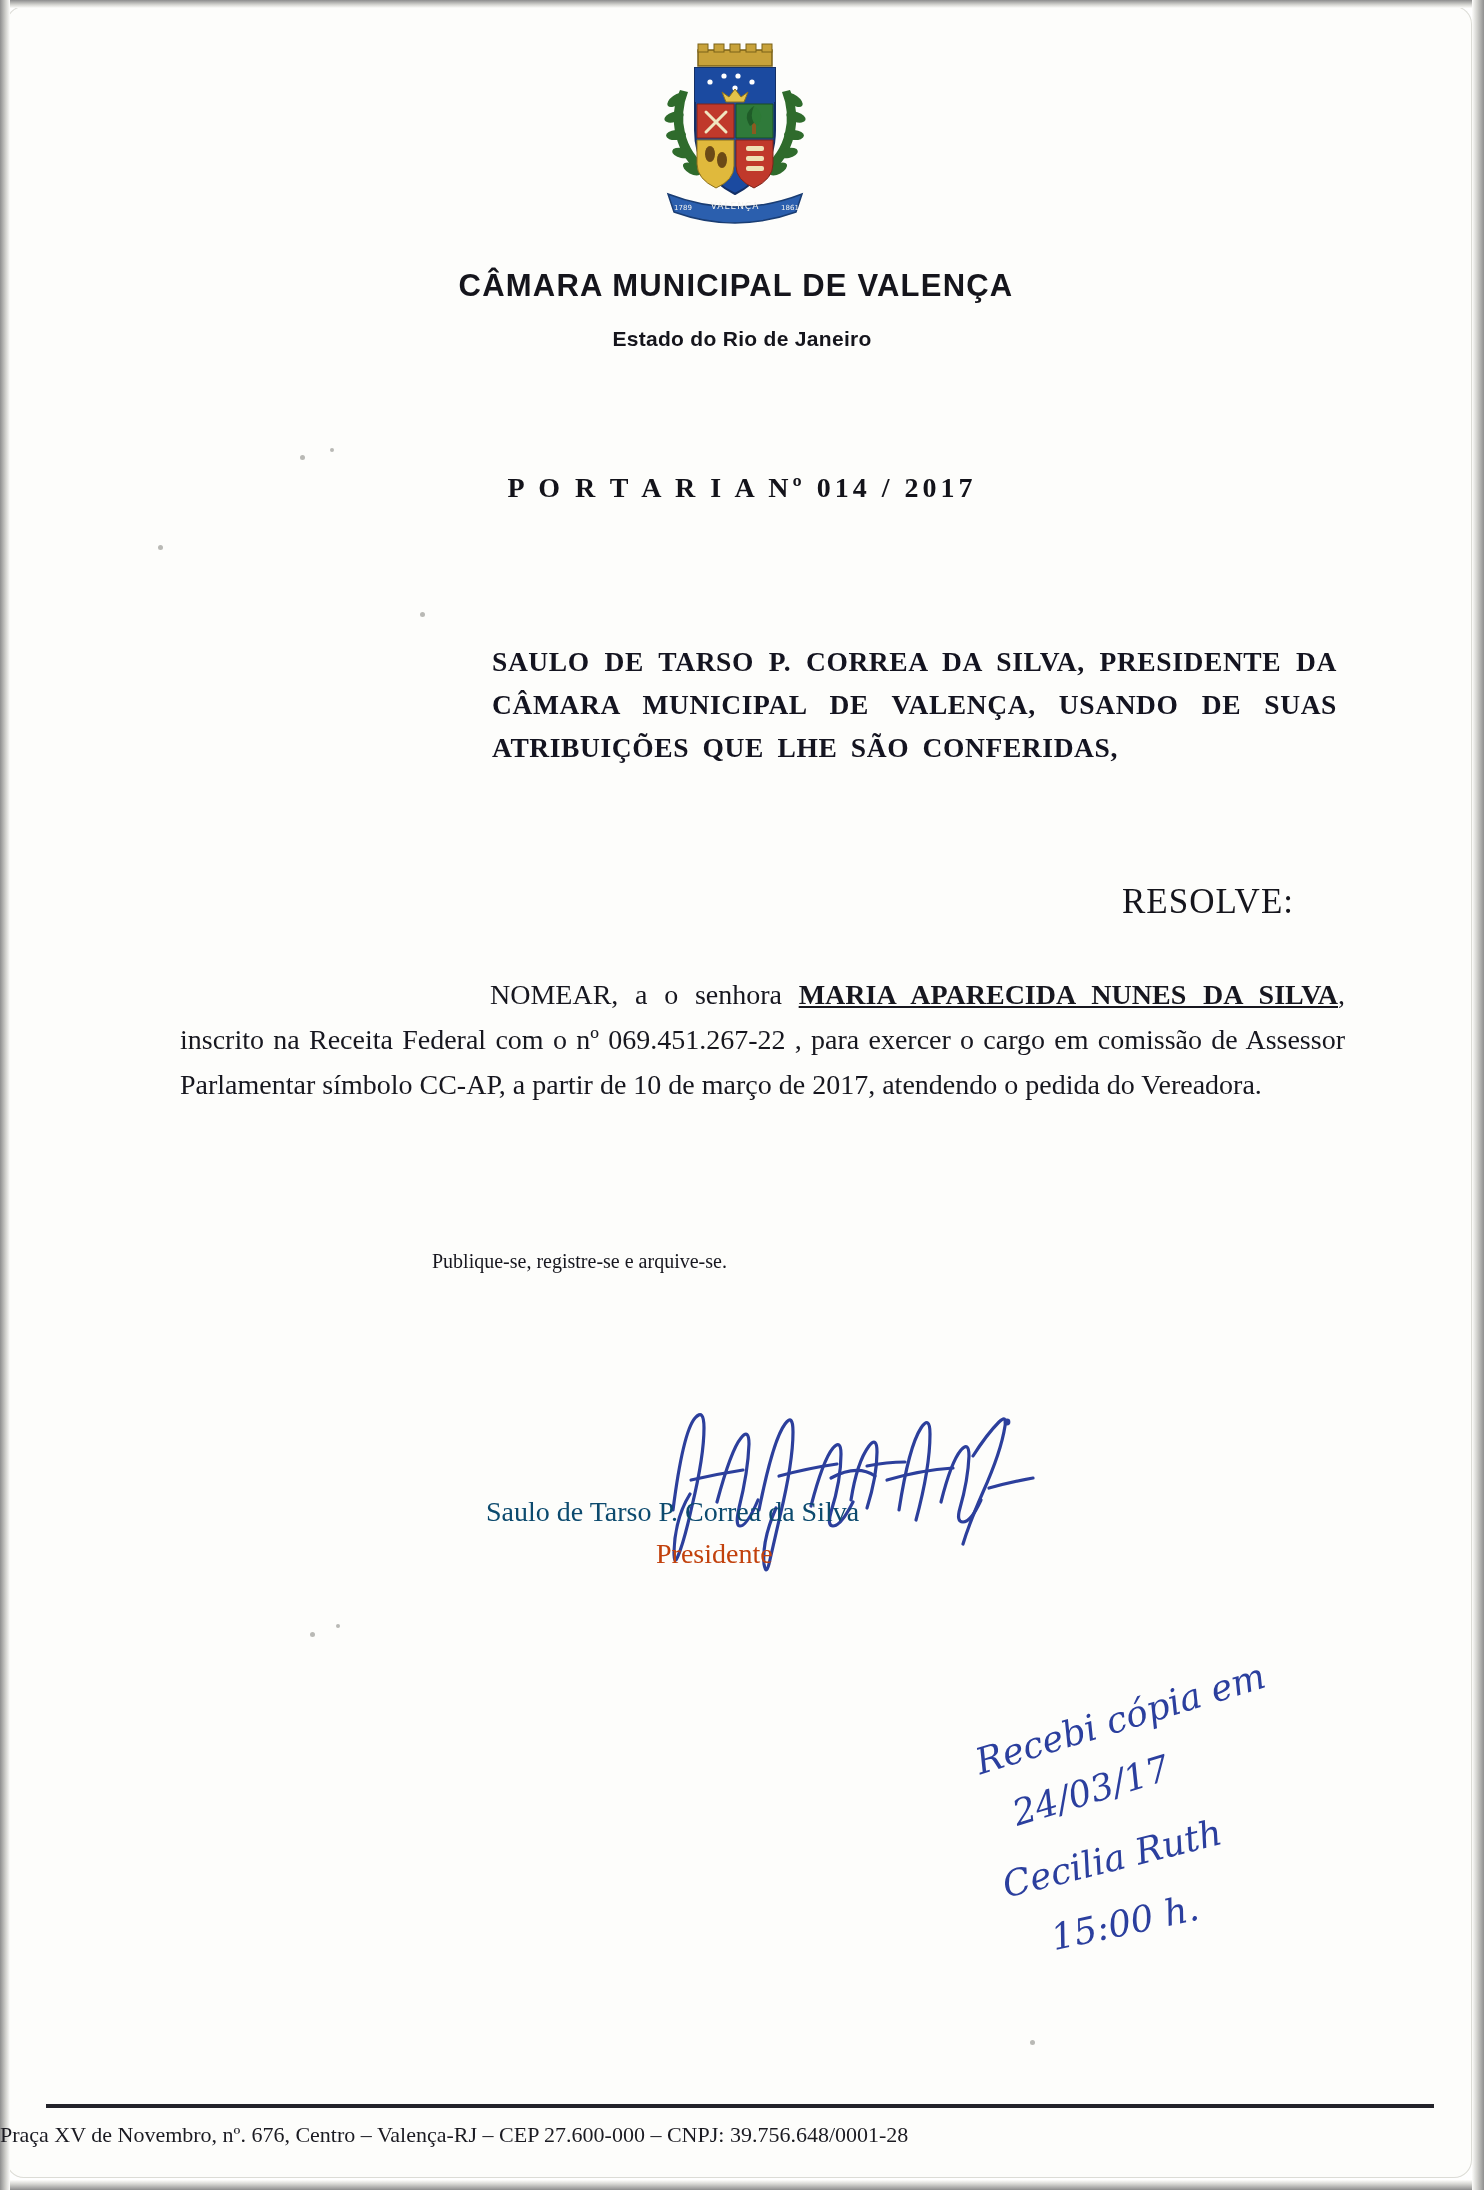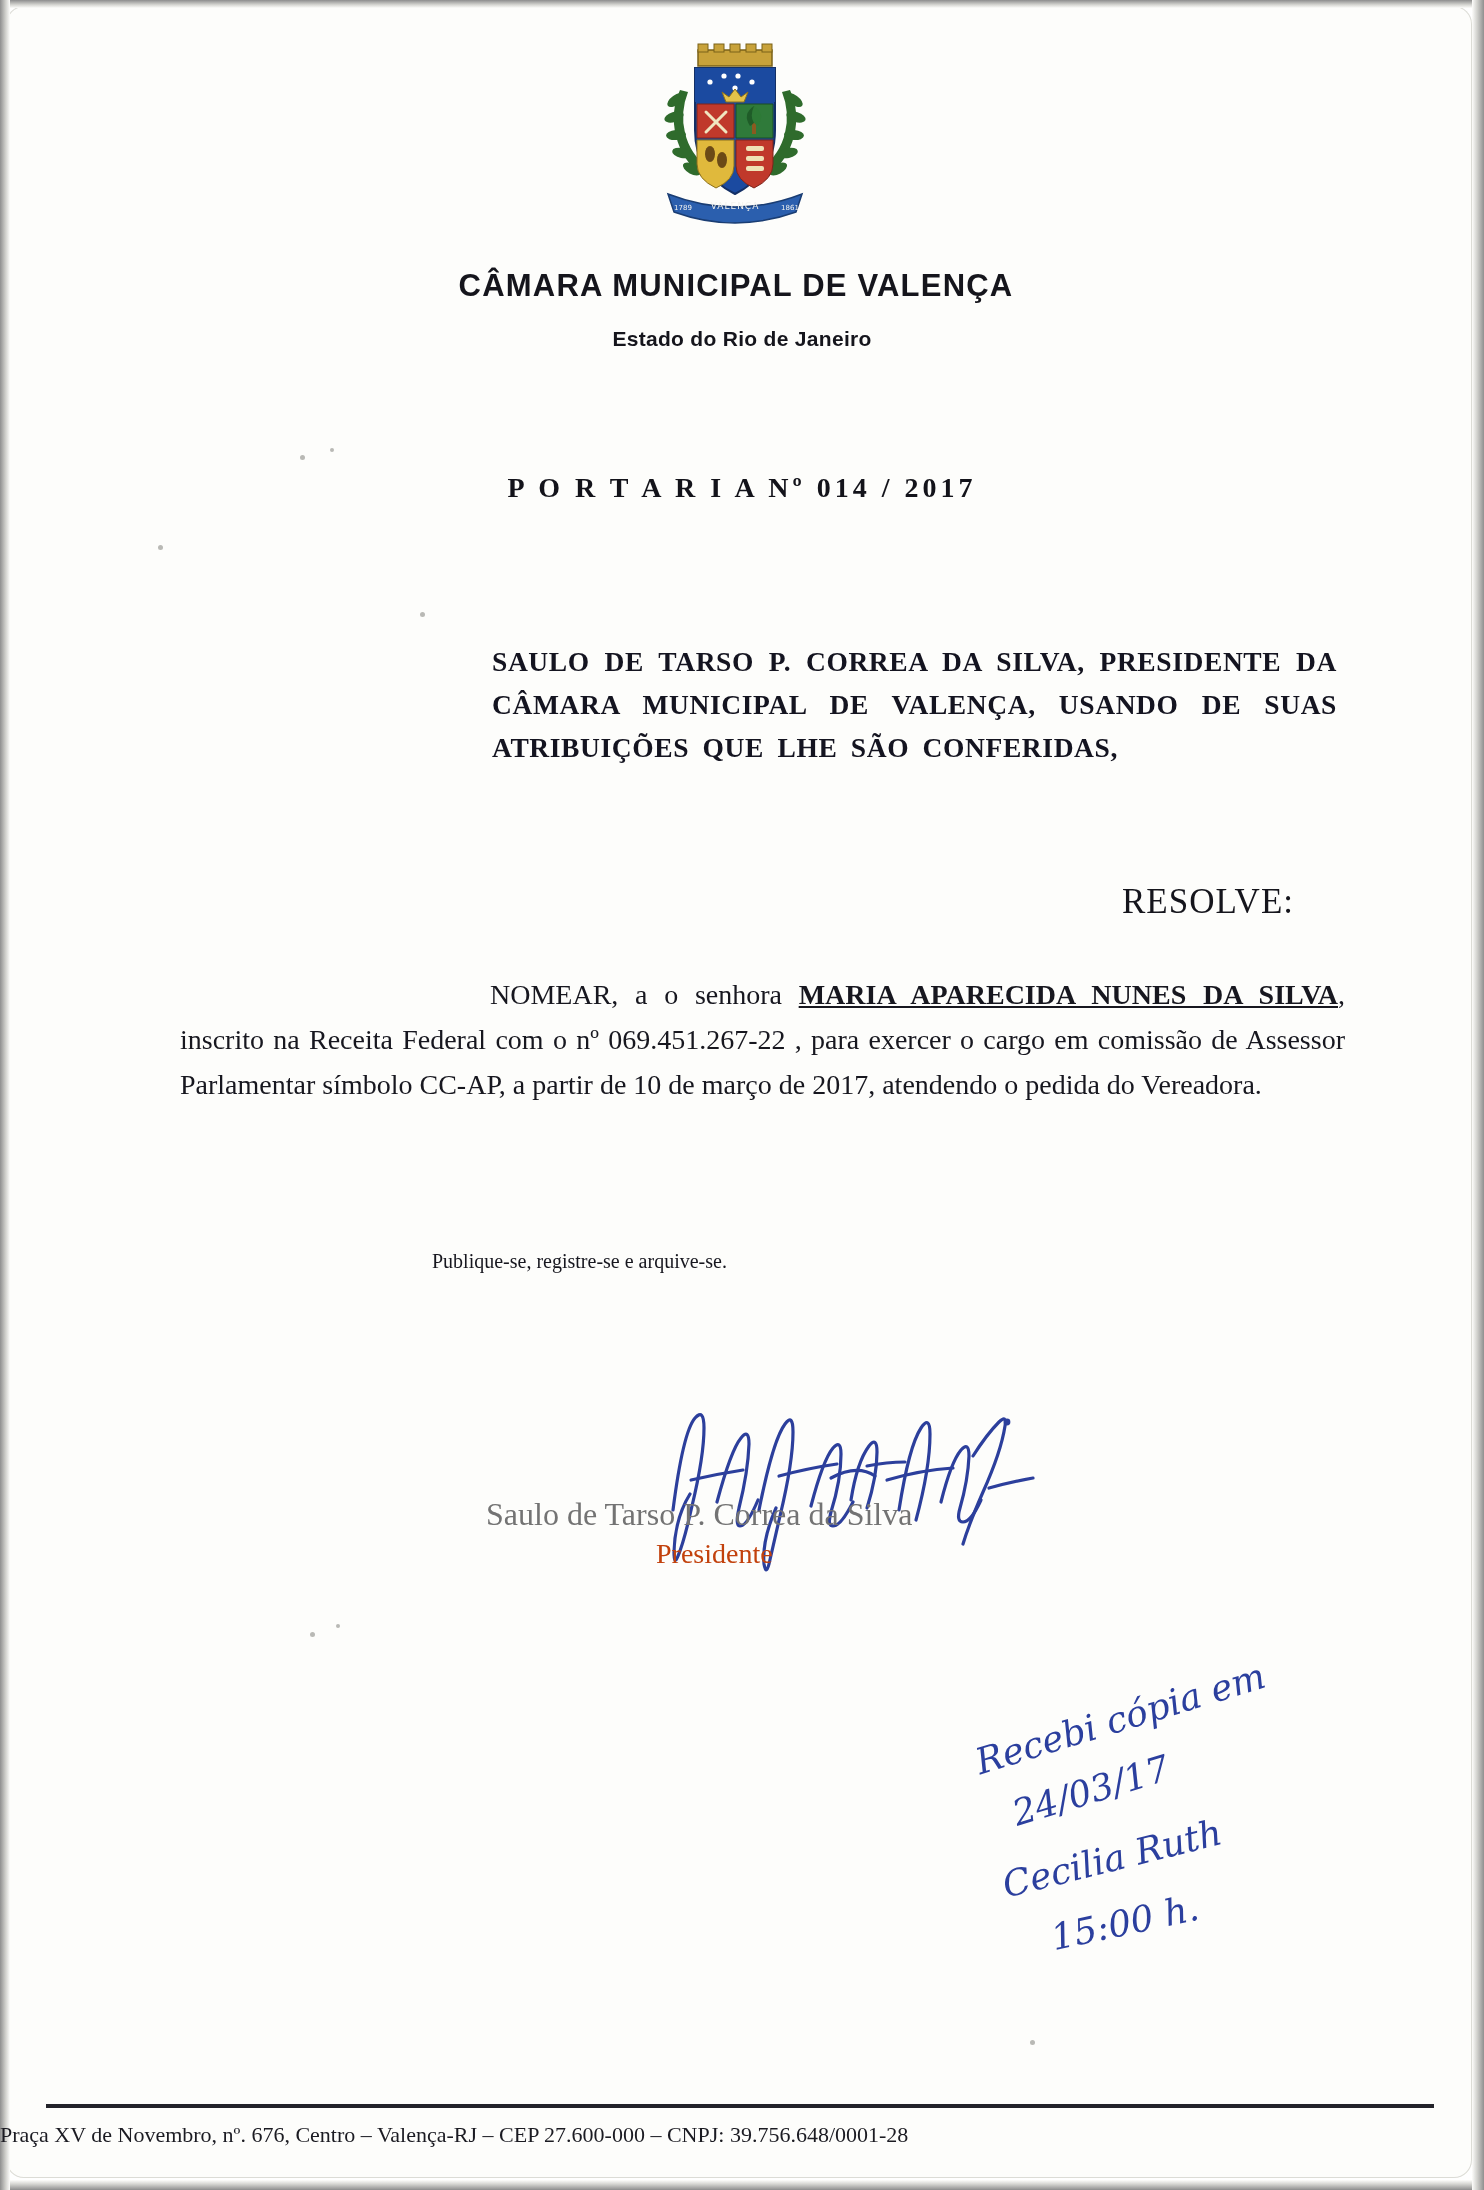--- a/index.html
+++ b/index.html
@@ -153,22 +153,22 @@
     left: 655px;
     top: 1360px;
     width: 450px;
     height: 220px;
     pointer-events: none;
   }
   .sign-name {
     position: absolute;
     left: 486px;
     top: 1496px;
-    font-size: 32px;
-    color: #737373;
+    font-size: 28px;
+    color: #0c4a6e;
   }
   .sign-role {
     position: absolute;
     left: 656px;
     top: 1538px;
     font-size: 28px;
     color: #c2410c;
   }
 
   

